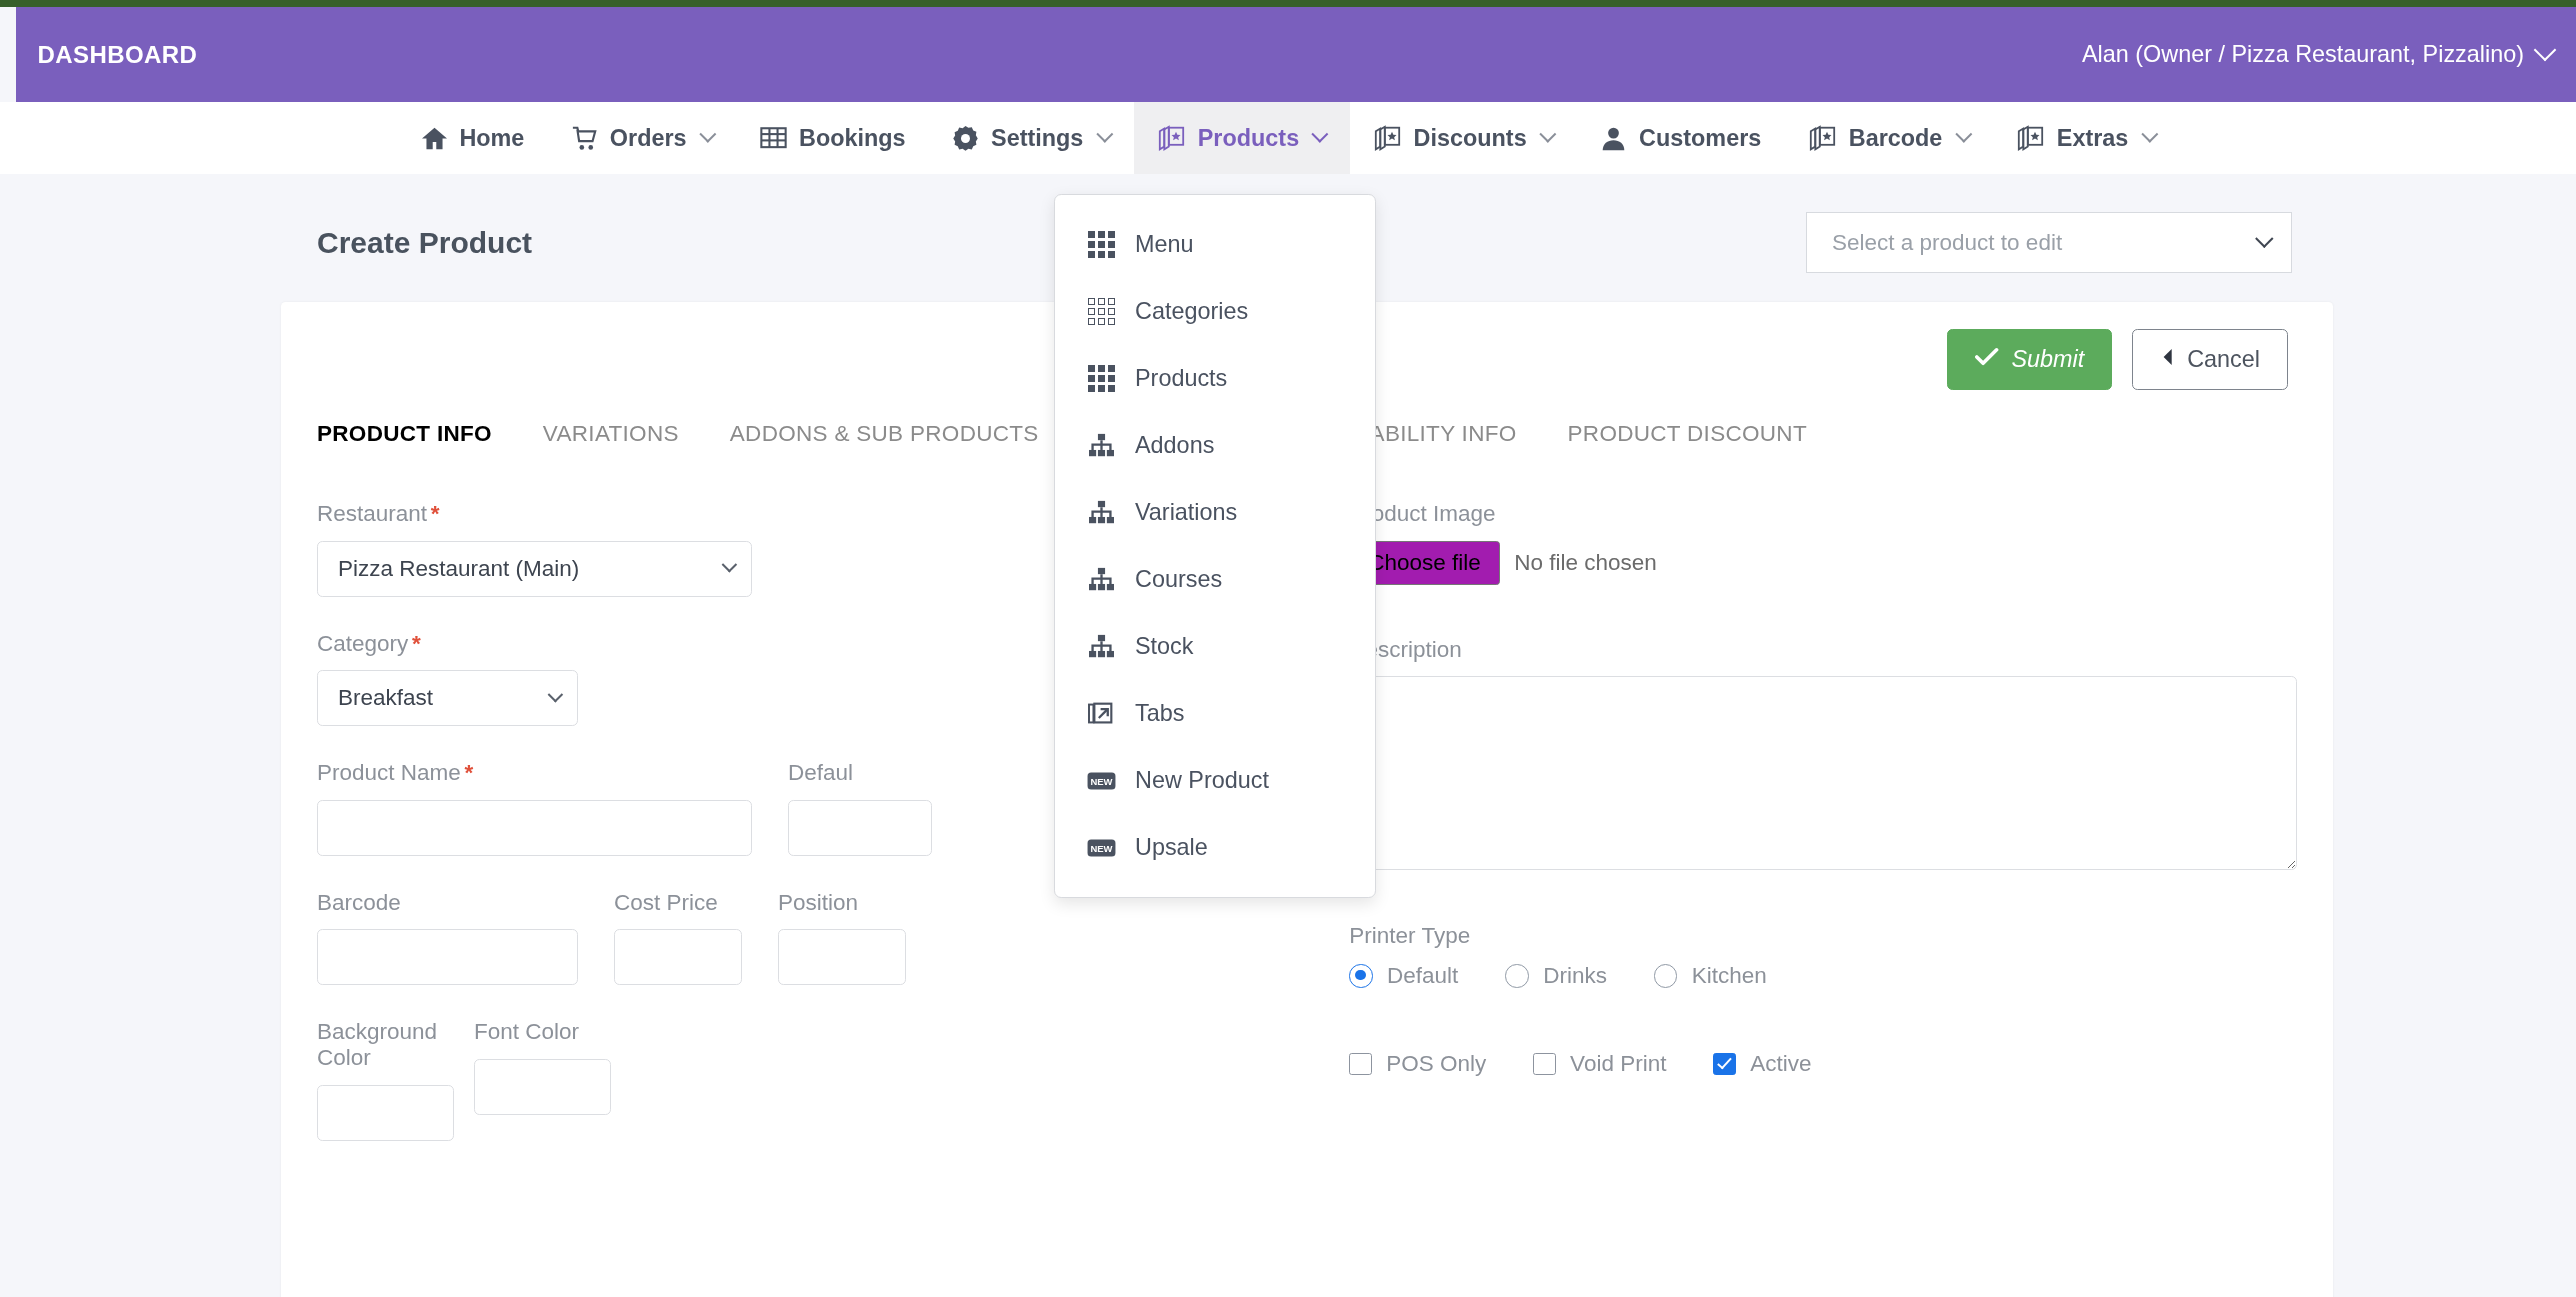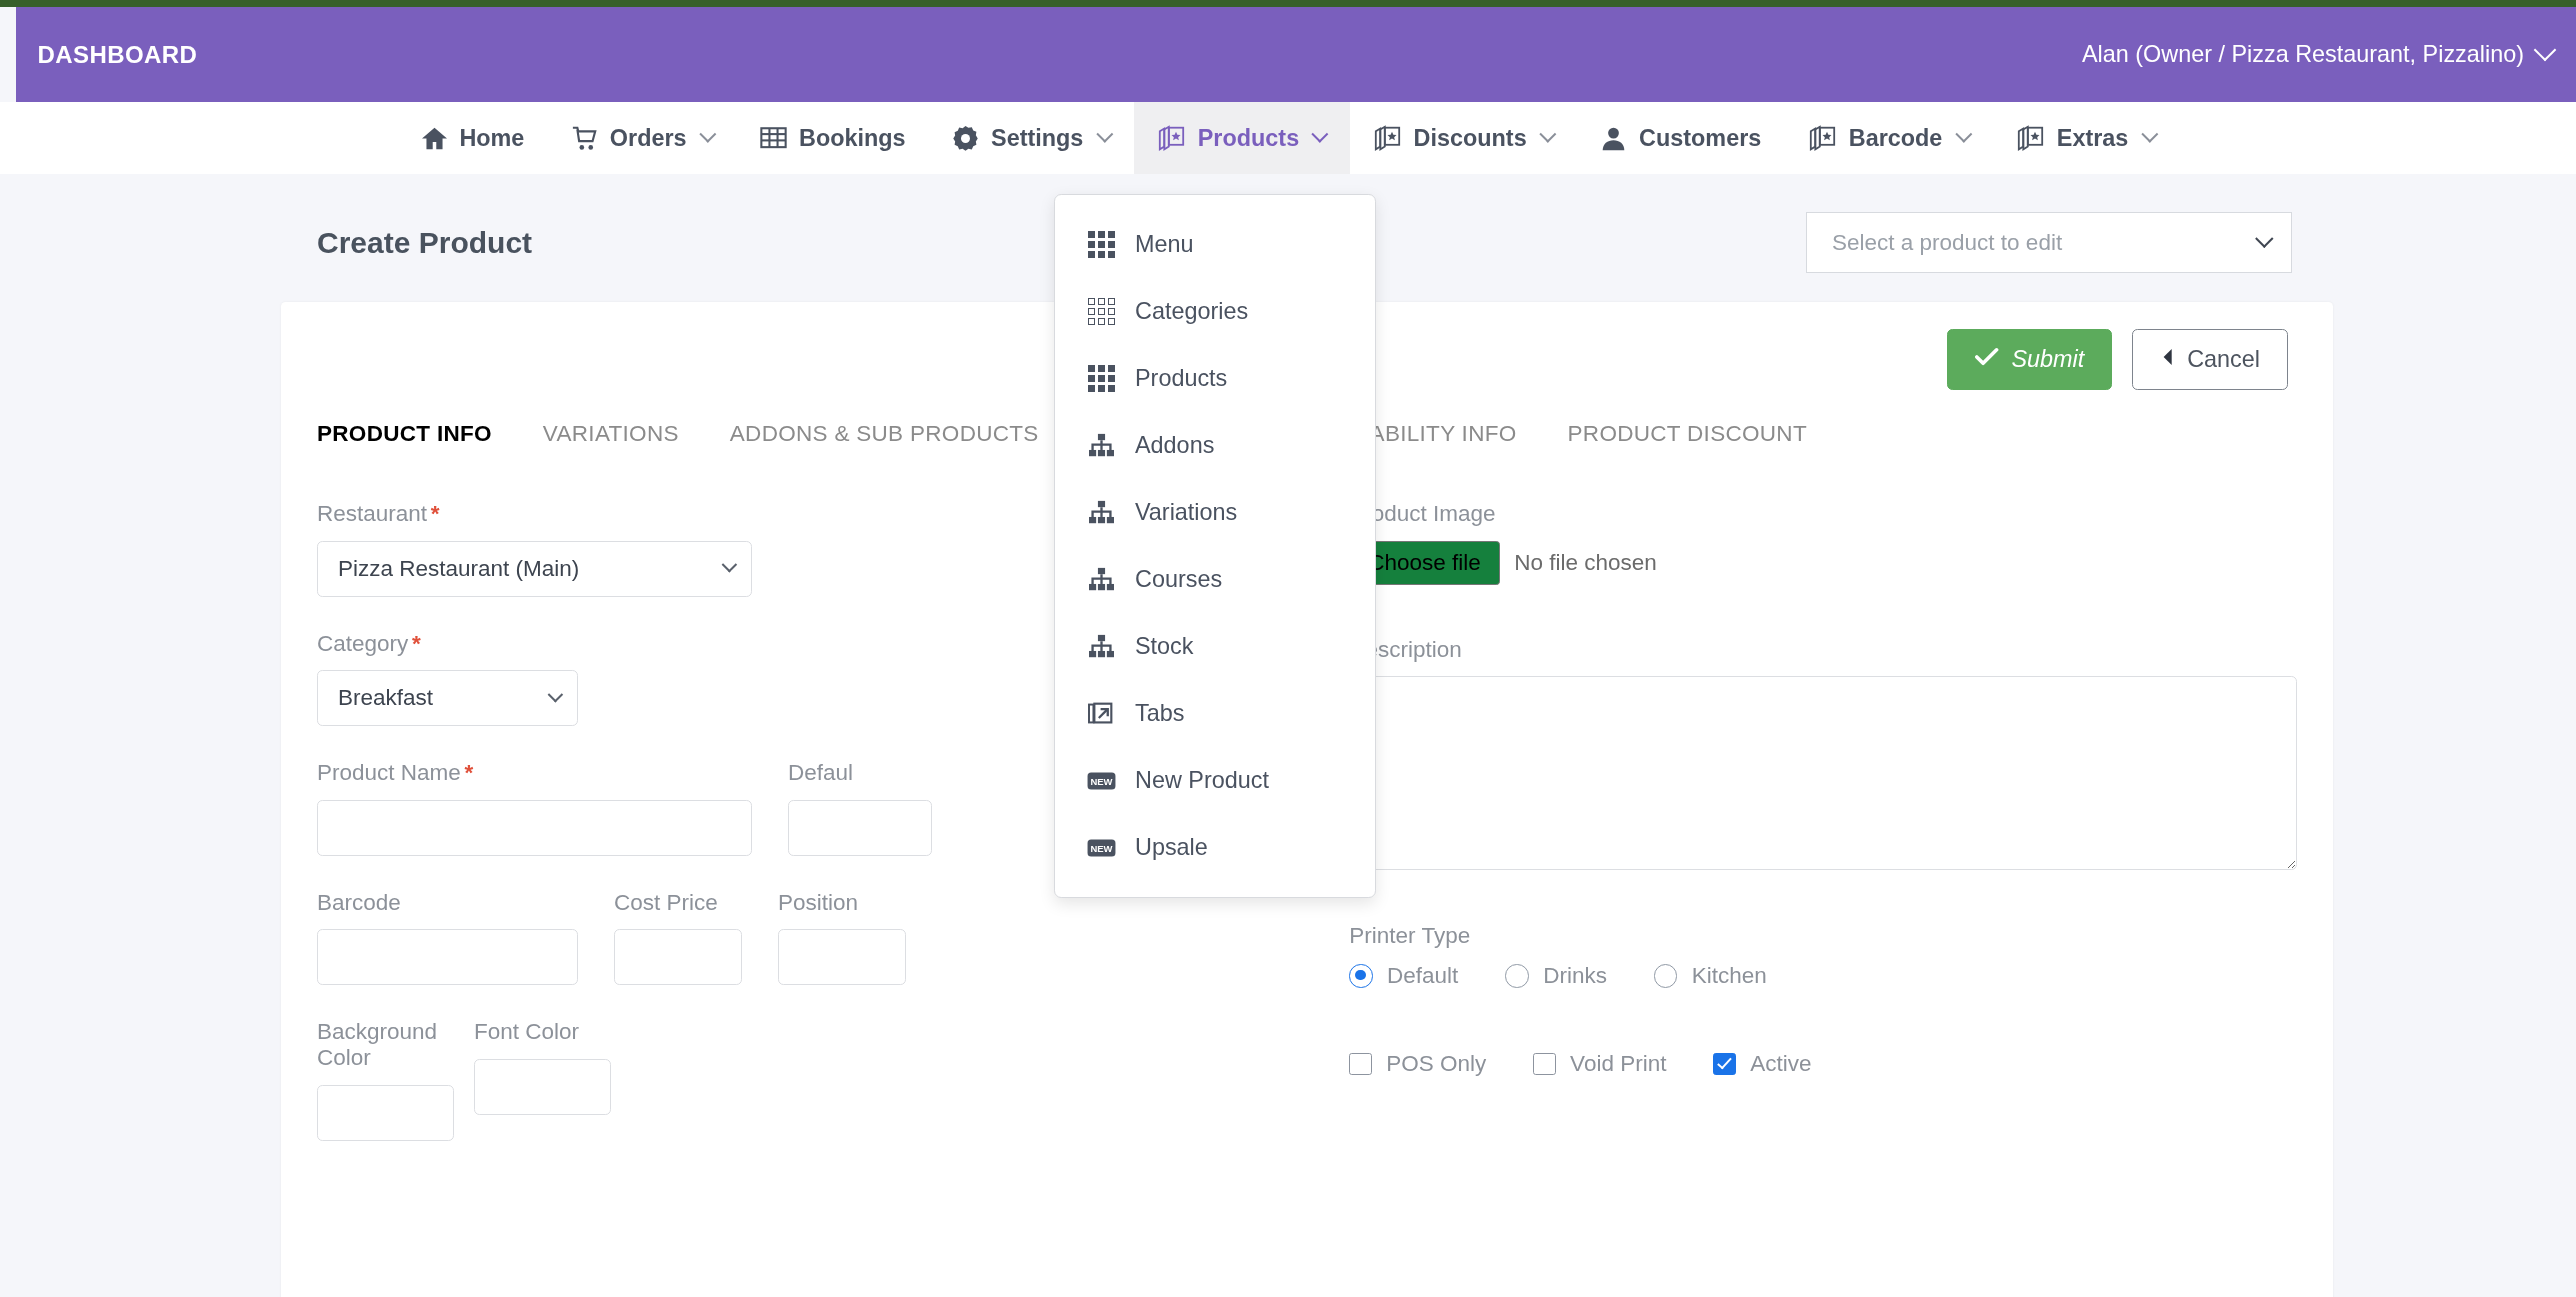--- a/index.html
+++ b/index.html
@@ -277,21 +277,21 @@
   }
   .row { display: flex; gap: 36px; margin-bottom: 34px; }
   .fgroup { margin-bottom: 34px; }
 
   .filerow {
     display: flex;
     align-items: center;
     gap: 0;
   }
   .choosefile {
-    background: #15803d;
+    background: #a21caf;
     border: 0.9px solid #767676;
     border-radius: 3.6px;
     padding: 8px 18px;
     font-size: 22.5px;
     color: #000000;
     cursor: pointer;
     font-family: "Liberation Sans", sans-serif;
   }
   .nofile {
     font-size: 22.5px;

